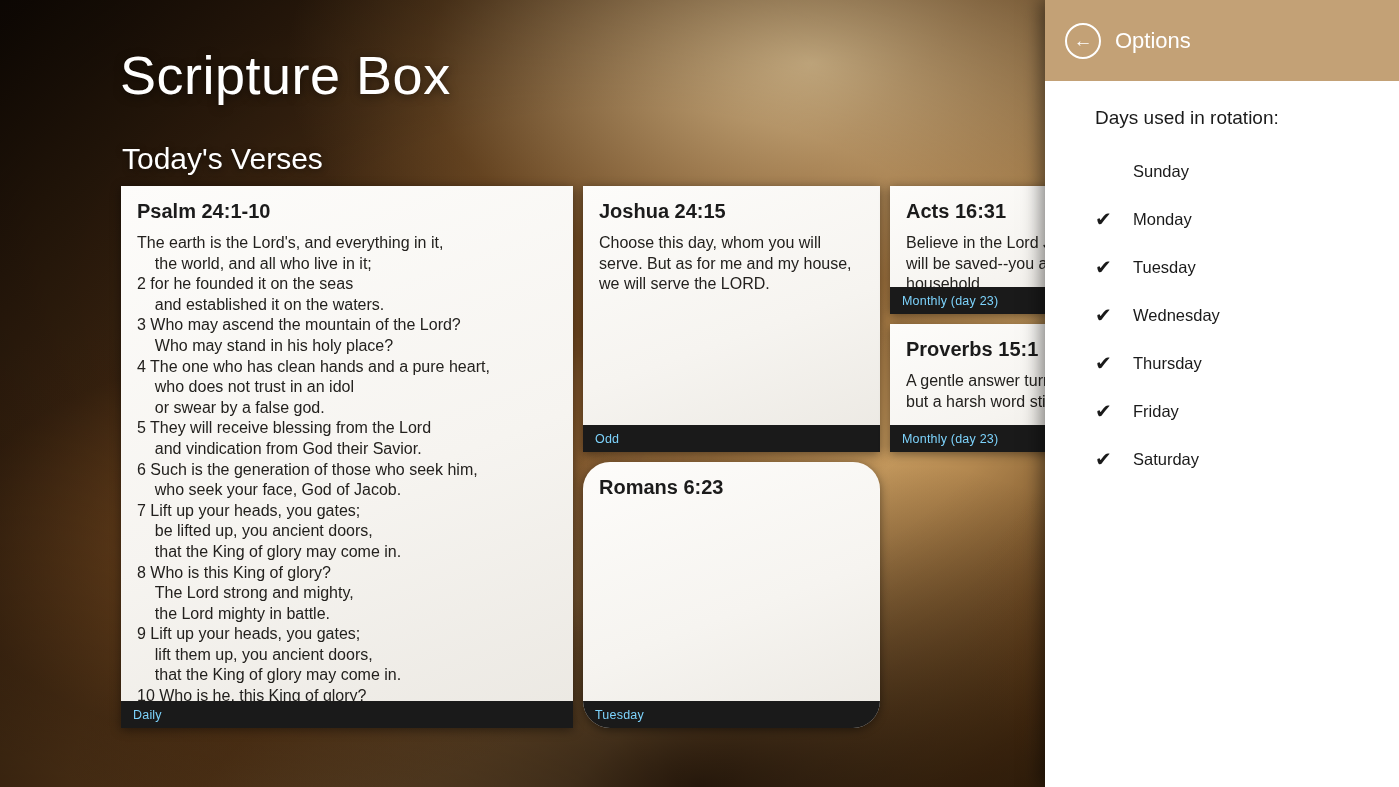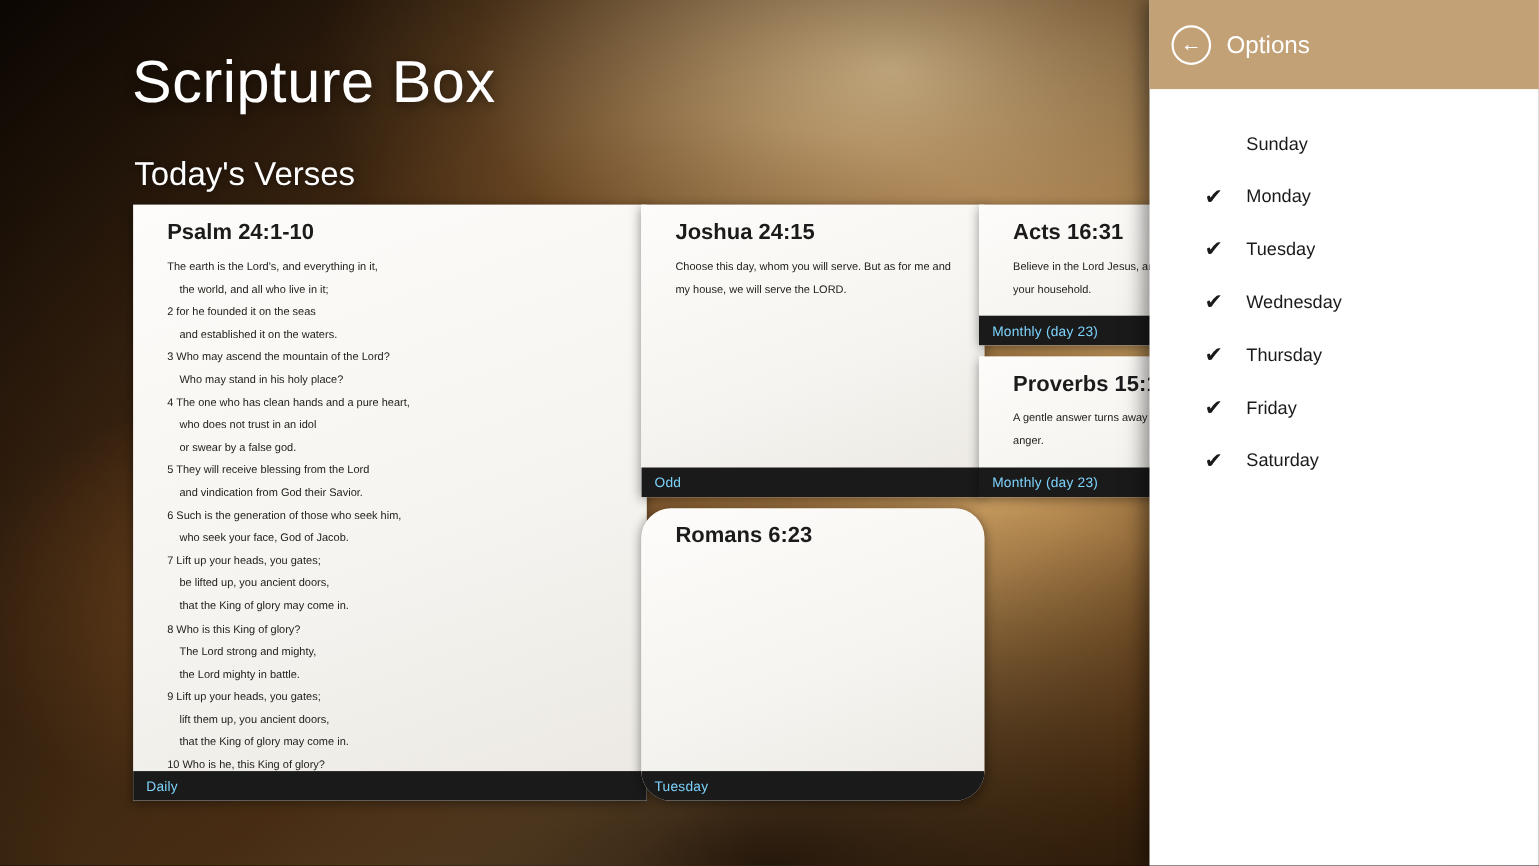--- a/index.html
+++ b/index.html
@@ -81,34 +81,33 @@
     color: #ffffff;
     text-shadow: 0 1px 6px rgba(0,0,0,0.5);
   }
 
   
   .card {
     position: absolute;
     background: linear-gradient(160deg, #fdfcfa 0%, #f6f4f0 55%, #ebe8e2 100%);
     box-shadow: 0 2px 10px rgba(0,0,0,0.45);
     overflow: hidden;
-    padding-left: 15px;
   }
   .card-body {
     padding: 14px 16px 10px 16px;
   }
   .card-title {
     font-size: 20px;
     font-weight: 600;
     color: #1b1b1b;
     margin: 0 0 10px 0;
     line-height: 1.15;
   }
   .card-text {
-    font-size: 10px;
+    font-size: 16px;
     color: #23211e;
     line-height: 20.6px;
     white-space: pre-wrap;
   }
   .card-footer {
     position: absolute;
     left: 0;
     right: 0;
     bottom: 0;
     height: 27px;
@@ -265,20 +264,21 @@
     </div>
     <div class="card-footer">Monthly (day 23)</div>
   </div>
 
   <div class="flyout">
     <div class="flyout-header">
       <div class="back-btn">←</div>
       <div class="flyout-title">Options</div>
     </div>
     <div class="flyout-body">
+      <div class="opt-heading">Days used in rotation:</div>
 
       <div class="day-row">
         <span class="day-check unchecked">✔</span>
         <span class="day-label">Sunday</span>
       </div>
       <div class="day-row">
         <span class="day-check">✔</span>
         <span class="day-label">Monday</span>
       </div>
       <div class="day-row">

